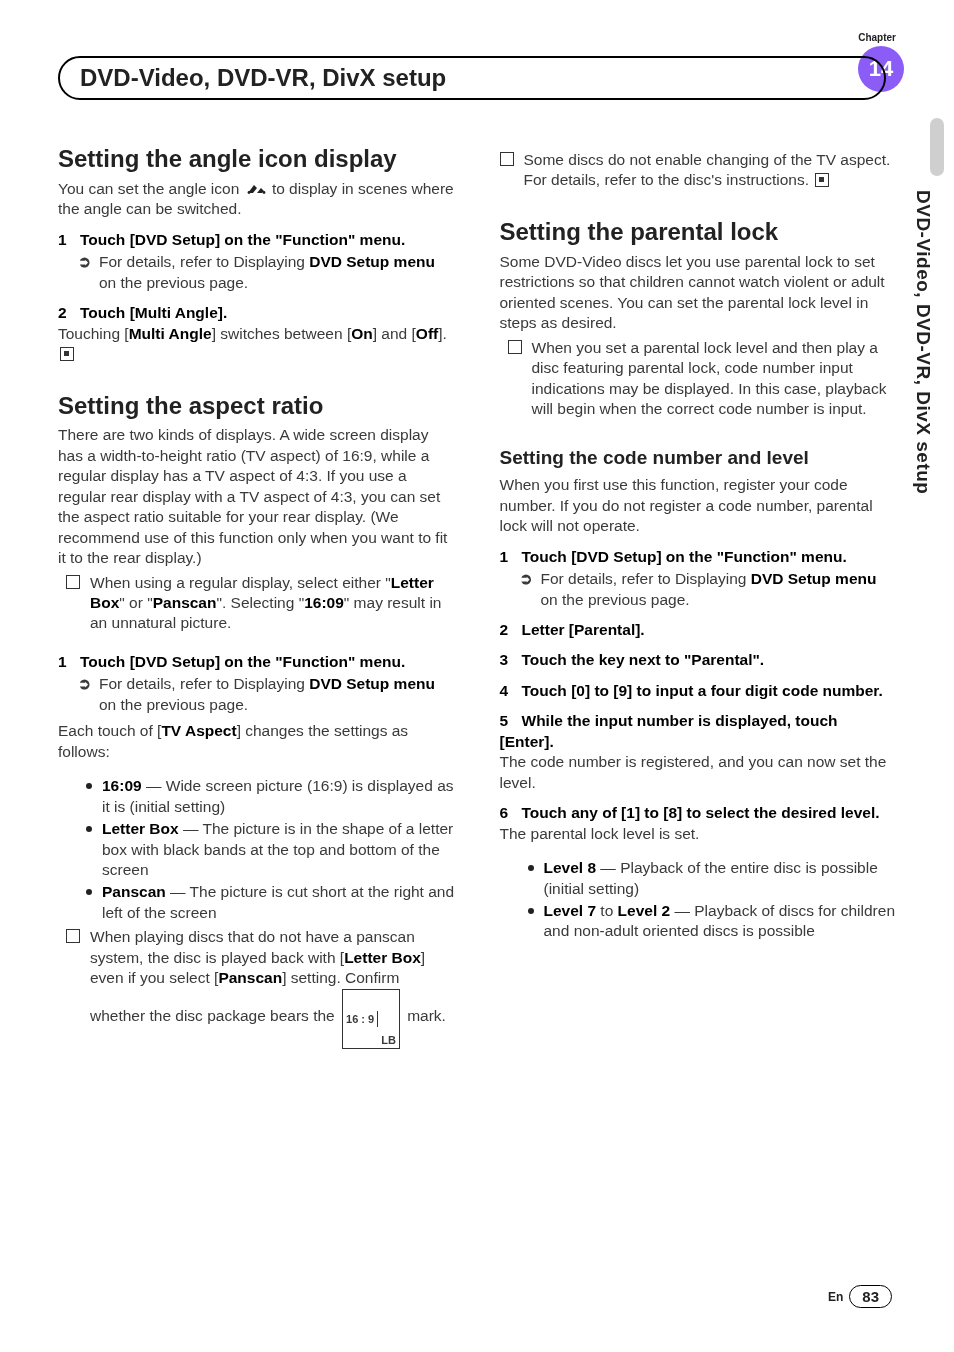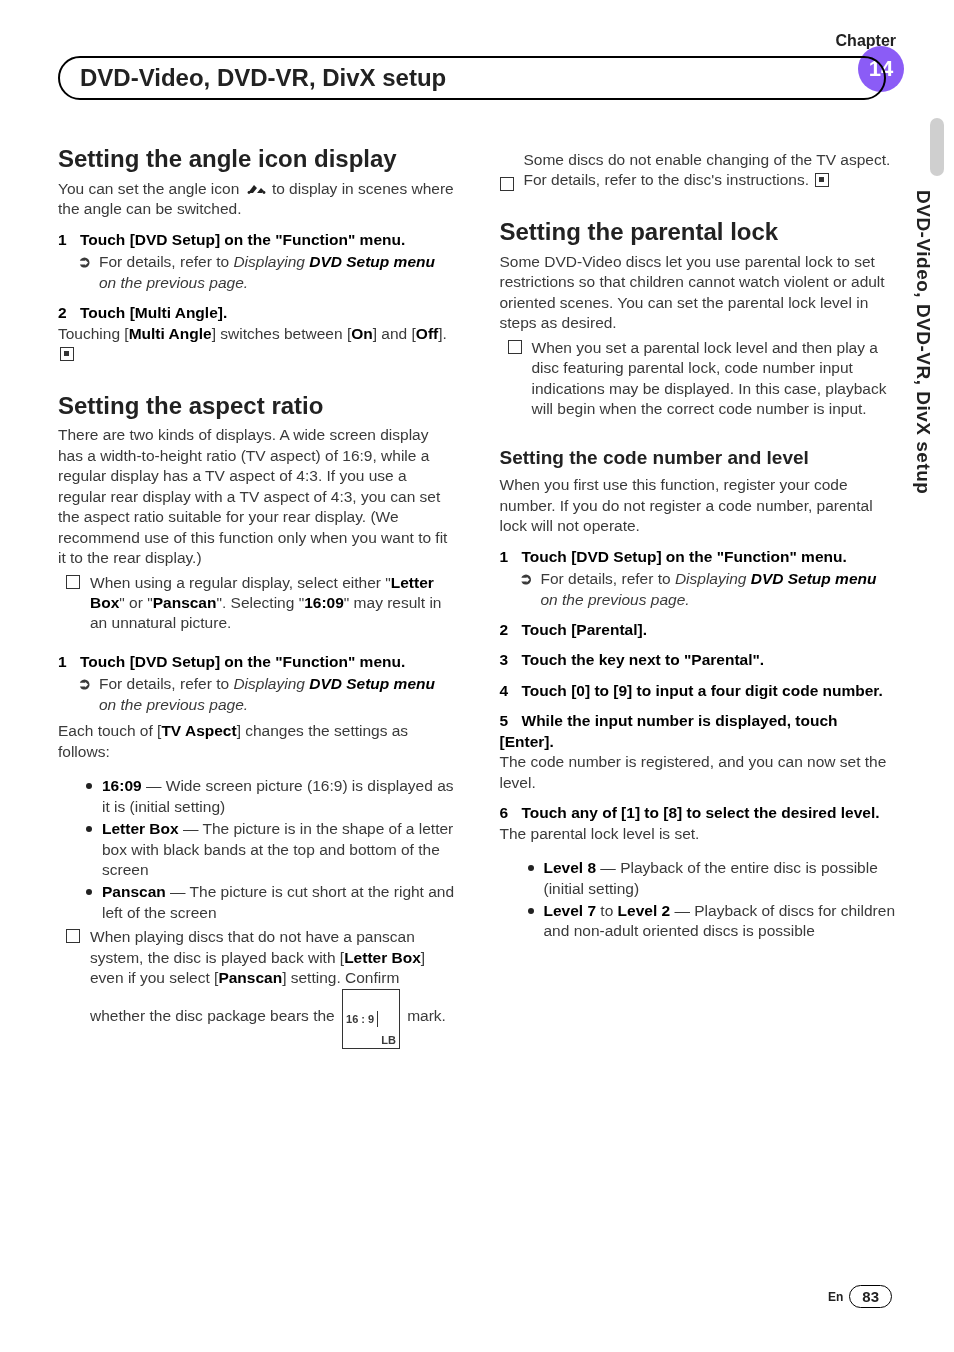--- a/index.html
+++ b/index.html
@@ -13,21 +13,21 @@
   }
   .page {
     position: absolute;
     inset: 0;
     padding: 28px 58px 40px 58px;
   }
   .chapter-label {
     position: absolute;
     top: 32px;
     right: 58px;
-    font-size: 16px;
+    font-size: 10px;
     font-weight: bold;
   }
   .chapter-badge {
     position: absolute;
     top: 46px;
     right: 50px;
     width: 46px;
     height: 46px;
     background: #8b5cf6;
     color: #fff;
@@ -83,21 +83,21 @@
     font-weight: 900;
     margin-bottom: 6px;
     line-height: 1.15;
   }
   p.body { margin-bottom: 4px; color: #3a3a3a; }
   .step-head { font-weight: 700; color: #000; margin-top: 10px; }
   .step-num { font-weight: 900; display:inline-block; width: 22px;}
   .ref-row { display:flex; gap:8px; padding-left: 20px; margin: 2px 0 6px 0; color:#3a3a3a; }
   .ref-arrow { font-weight: bold; flex: 0 0 auto; }
   .lbl-strong { font-weight: 900; color:#000; }
-  .ital { font-style: italic; }
+  .ital { }
   .note-row { display:flex; gap:10px; padding-left: 8px; margin-top: 4px; color:#3a3a3a;}
   .note-box { flex: 0 0 auto; width: 14px; height: 14px; border: 1.5px solid #333; margin-top: 2px; position: relative; }
   .bul-list { padding-left: 28px; margin-top: 14px; }
   .bul-row { display:flex; gap:10px; color:#3a3a3a; margin-bottom: 2px;}
   .bul-dot { flex:0 0 auto; width: 6px; height:6px; background:#222; border-radius:50%; margin-top:7px;}
   .gap-lg { margin-top: 28px; }
   .gap-md { margin-top: 18px; }
   .end-sq { display:inline-block; width:14px; height:14px; border:1.5px solid #333; vertical-align: -2px; margin-left:2px; position: relative;}
   .end-sq::after { content:""; position:absolute; left:3px; top:3px; width:5px; height:5px; background:#333; }
   .icon-angle { display:inline-block; width:24px; height:14px; vertical-align:-2px;}
@@ -233,21 +233,21 @@
               <span class="b">LB</span>
             </span>
           <span> mark.</span>
         </span>
       </div>
 
     </div>
 
     <div class="col">
 
-      <div class="note-row" style="padding-left:0;align-items:flex-end;">
+      <div class="note-row" style="padding-left:0;">
         <span class="note-box"></span>
         <span>
           <span>Some discs do not enable changing of the TV aspect. For details, refer to the disc's instructions.</span>
           <span class="end-sq"></span>
         </span>
       </div>
 
       <h2 class="sec gap-lg">Setting the parental lock</h2>
       <p class="body">Some DVD-Video discs let you use parental lock to set restrictions so that children cannot watch violent or adult oriented scenes. You can set the parental lock level in steps as desired.</p>
       <div class="note-row">
@@ -259,21 +259,21 @@
       <p class="body">When you first use this function, register your code number. If you do not register a code number, parental lock will not operate.</p>
 
       <p class="step-head"><span class="step-num">1</span><span>Touch [DVD Setup] on the "Function" menu.</span></p>
       <div class="ref-row">
         <span class="ref-arrow">➲</span>
         <span>
           <span>For details, refer to </span><span class="ital">Displaying</span><span class="ital lbl-strong"> DVD Setup menu</span><span class="ital"> on the previous page.</span>
         </span>
       </div>
 
-      <p class="step-head"><span class="step-num">2</span><span>Touch [Parental].</span></p>
+      <p class="step-head"><span class="step-num">2</span><span>Letter [Parental].</span></p>
       <p class="step-head"><span class="step-num">3</span><span>Touch the key next to "Parental".</span></p>
       <p class="step-head"><span class="step-num">4</span><span>Touch [0] to [9] to input a four digit code number.</span></p>
       <p class="step-head"><span class="step-num">5</span><span>While the input number is displayed, touch [Enter].</span></p>
       <p class="body">The code number is registered, and you can now set the level.</p>
       <p class="step-head"><span class="step-num">6</span><span>Touch any of [1] to [8] to select the desired level.</span></p>
       <p class="body">The parental lock level is set.</p>
 
       <div class="bul-list">
         <div class="bul-row">
             <span class="bul-dot"></span>

